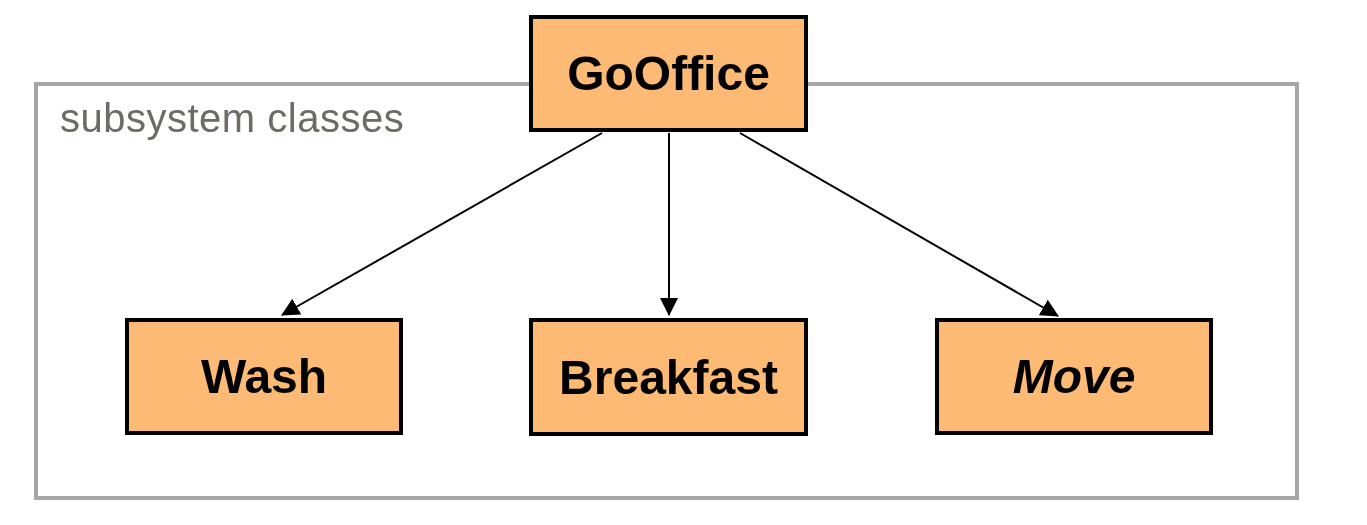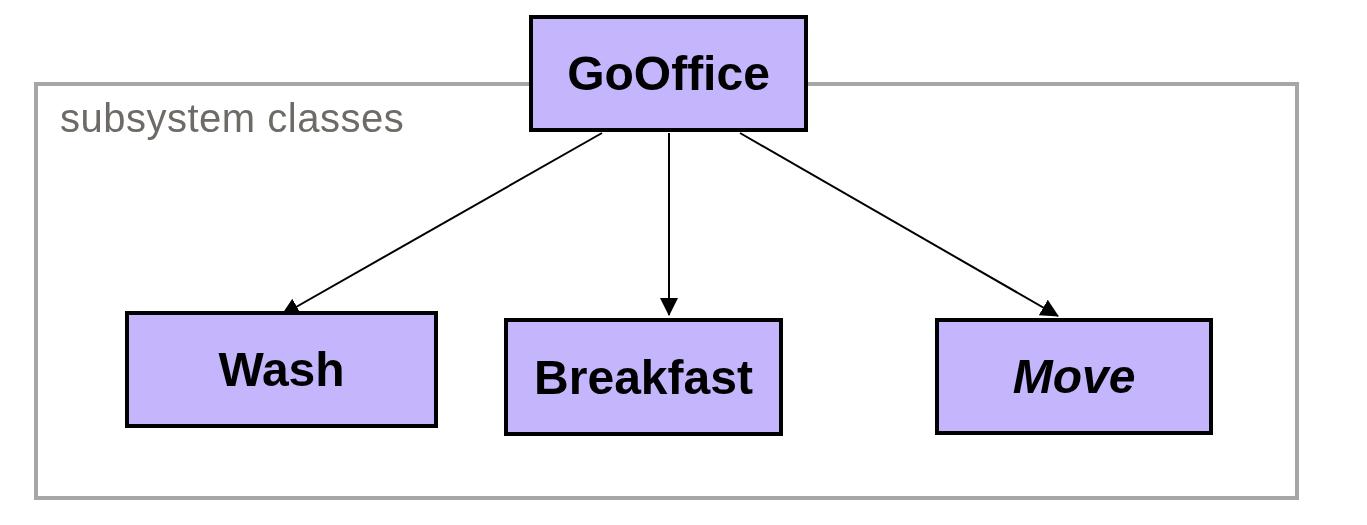--- a/index.html
+++ b/index.html
@@ -32,32 +32,32 @@
     font-size: 40px;
     font-weight: 400;
     color: #6e6a65;
     letter-spacing: 0.5px;
     white-space: nowrap;
   }
   .class-box {
     position: absolute;
     border: 4px solid #000000;
     box-sizing: border-box;
-    background: #c4b5fd;
+    background: #fdba74;
     display: flex;
     align-items: center;
     justify-content: center;
     font-weight: 700;
     font-size: 48px;
     color: #000000;
     z-index: 2;
   }
   .box-gooffice  { left: 529px; top: 15px;  width: 279px; height: 117px; }
-  .box-wash      { left: 125px; top: 311px; width: 313px; height: 117px; }
-  .box-breakfast { left: 504px; top: 318px; width: 279px; height: 118px; }
+  .box-wash      { left: 125px; top: 318px; width: 278px; height: 117px; }
+  .box-breakfast { left: 529px; top: 318px; width: 279px; height: 118px; }
   .box-move      { left: 935px; top: 318px; width: 278px; height: 117px; font-style: italic; }
   svg.edges {
     position: absolute;
     left: 0;
     top: 0;
     width: 1367px;
     height: 525px;
     z-index: 1;
     pointer-events: none;
   }

